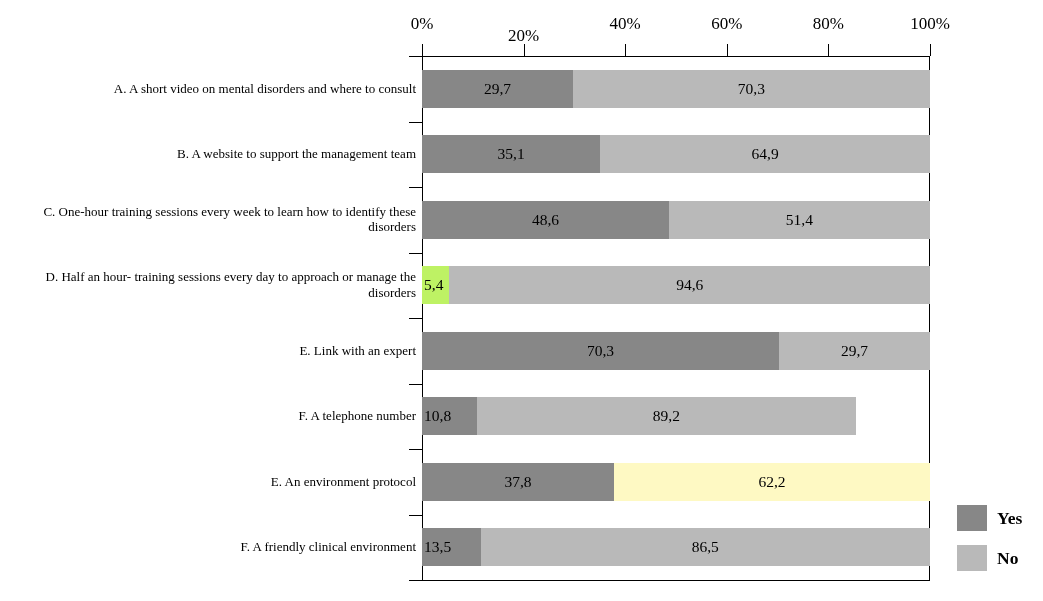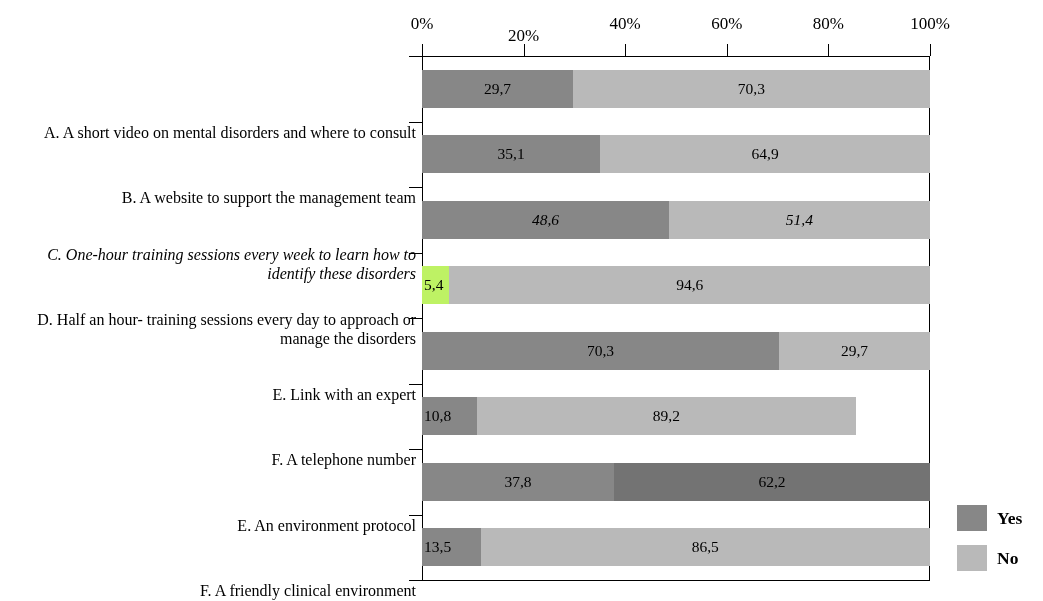--- a/index.html
+++ b/index.html
@@ -85,24 +85,23 @@
   .row {
     position: absolute;
     left: 0;
     width: 1043px;
   }
   .row-label {
     position: absolute;
     right: 627px; 
     width: 400px;
     text-align: right;
-    font-size: 16px;
+    font-size: 13px;
     line-height: 1.2;
     color: #000;
-    margin-top: 44px;
   }
   .bar-track {
     position: absolute;
     left: 422px;
     width: 508px;
     height: 100%;
     display: flex;
   }
   .seg {
     position: relative;
@@ -183,21 +182,21 @@
         <div class="row-label" style="top: 50%; transform: translateY(-50%);">B. A website to support the management team</div>
         <div class="bar-track">
           <div class="seg seg-yes" style="width: 178.308px; background: rgb(135, 135, 135);">
             <span class="val">35,1</span>
           </div>
           <div class="seg seg-no" style="width: 329.692px; background: rgb(185, 185, 185);">
             <span class="val">64,9</span>
           </div>
         </div>
       </div>
-      <div class="row" style="top: 200.75px; height: 38px; font-style: italic;">
+      <div class="row" style="top: 200.75px; height: 38px;">
         <div class="row-label" style="top: 50%; transform: translateY(-50%);">C. One-hour training sessions every week to learn how to identify these disorders</div>
         <div class="bar-track">
           <div class="seg seg-yes" style="width: 246.888px; background: rgb(135, 135, 135);">
             <span class="val">48,6</span>
           </div>
           <div class="seg seg-no" style="width: 261.112px; background: rgb(185, 185, 185);">
             <span class="val">51,4</span>
           </div>
         </div>
       </div>
@@ -233,21 +232,21 @@
             <span class="val">89,2</span>
           </div>
         </div>
       </div>
       <div class="row" style="top: 462.75px; height: 38px;">
         <div class="row-label" style="top: 50%; transform: translateY(-50%);">E. An environment protocol</div>
         <div class="bar-track">
           <div class="seg seg-yes" style="width: 192.024px; background: rgb(135, 135, 135);">
             <span class="val">37,8</span>
           </div>
-          <div class="seg seg-no" style="width: 315.976px; background: #737373;">
+          <div class="seg seg-no" style="width: 315.976px; background: #fef9c3;">
             <span class="val">62,2</span>
           </div>
         </div>
       </div>
       <div class="row" style="top: 528.25px; height: 38px;">
         <div class="row-label" style="top: 50%; transform: translateY(-50%);">F. A friendly clinical environment</div>
         <div class="bar-track">
           <div class="seg seg-yes small" style="width: 68.58px; background: rgb(135, 135, 135);">
             <span class="val">13,5</span>
           </div>

